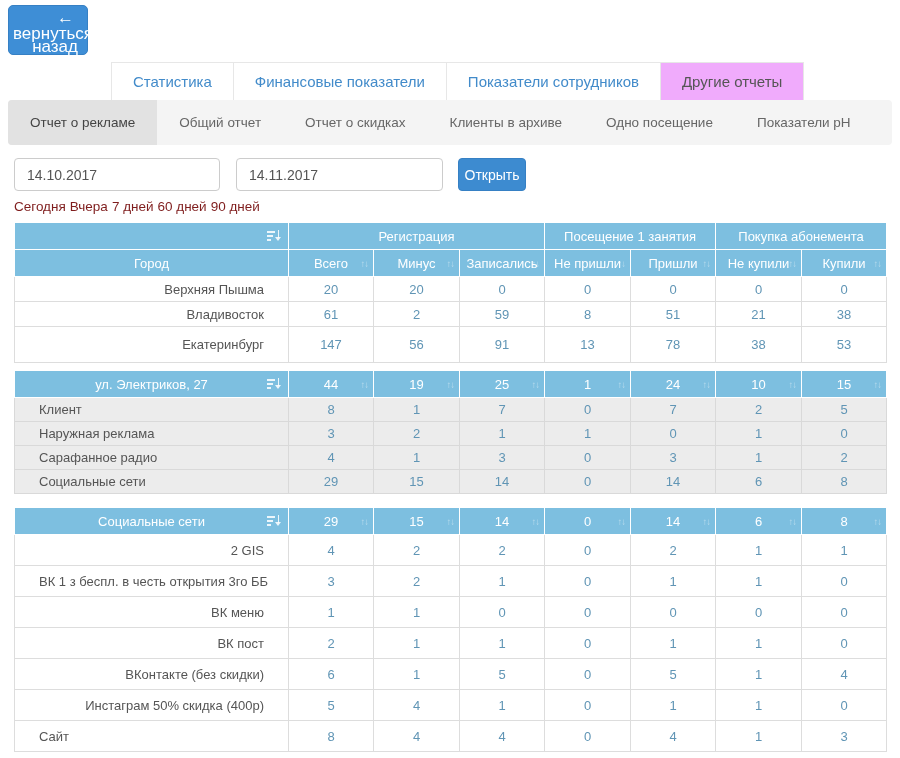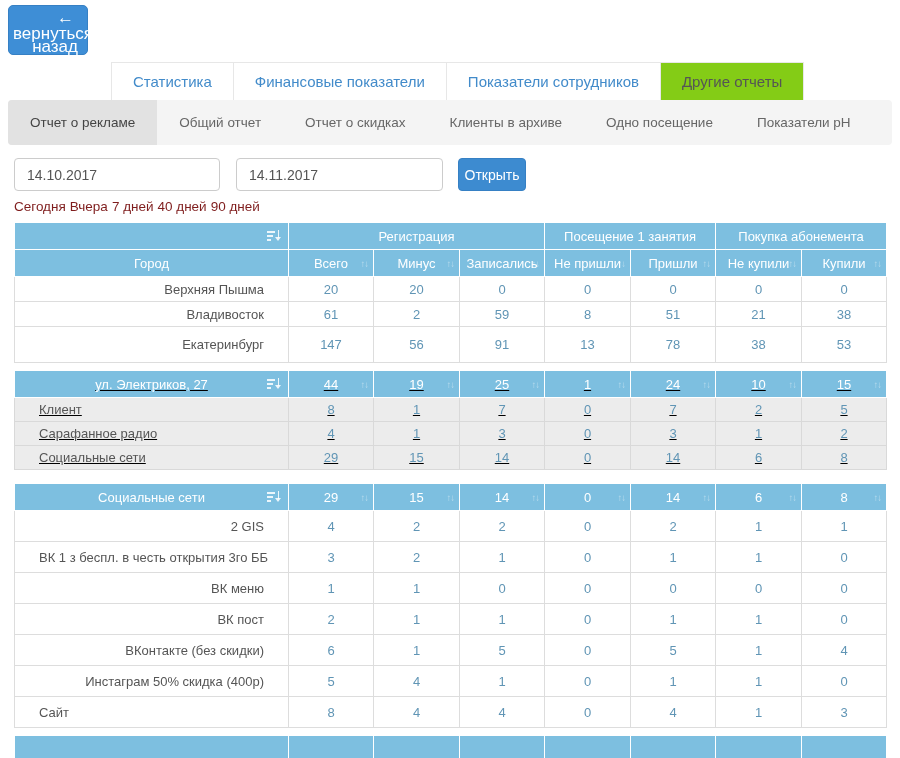--- a/index.html
+++ b/index.html
@@ -11,21 +11,21 @@
   .back-btn { position:absolute; left:8px; top:5px; width:80px; height:50px;
     background:#3e8ed6; border:1px solid #3680c4; border-radius:5px; cursor:pointer;
     color:#fff; text-align:right; padding:4px 9px 4px 4px; }
   .back-btn .arr { display:block; font-size:17px; line-height:15px; margin-right:4px; }
   .back-btn .lbl { display:block; font-size:17px; line-height:13px; margin-top:2px; }
 
   
   .tabs { position:absolute; left:112px; top:62px; display:flex; }
   .tab { height:39px; line-height:38px; padding:0 21px; font-size:15px; color:#428bca;
     background:#fff; border:1px solid #e7e7e7; margin-left:-1px; cursor:pointer; white-space:nowrap; }
-  .tab.active { background:#84cc16; color:#555; }
+  .tab.active { background:#f0abfc; color:#555; }
 
   
   .subtabs { position:absolute; left:8px; top:100px; width:884px; height:45px;
     background:#f4f4f4; border-radius:4px; display:flex; overflow:hidden; }
   .subtab { height:45px; line-height:45px; padding:0 22px; font-size:13.5px; color:#666;
     cursor:pointer; white-space:nowrap; }
   .subtab.active { background:#e2e2e2; color:#444; }
 
   
   .date-input { position:absolute; top:158px; height:33px; border:1px solid #ccc;
@@ -87,21 +87,21 @@
       <div class="subtab">Отчет о скидках</div>
       <div class="subtab">Клиенты в архиве</div>
       <div class="subtab">Одно посещение</div>
       <div class="subtab">Показатели рН</div>
     </div>
 
   <input id="date-from" class="date-input" value="14.10.2017" style="">
   <input id="date-to" class="date-input" value="14.11.2017" style="">
   <button class="open-btn">Открыть</button>
 
-  <div class="quick-links"><a>Сегодня</a><a>Вчера</a><a>7 дней</a><a>40 дней</a><a>90 дней</a></div>
+  <div class="quick-links"><a>Сегодня</a><a>Вчера</a><a>7 дней</a><a>60 дней</a><a>90 дней</a></div>
 
   <div class="tables">
       <table class="rt" style="margin-bottom: 7px;">
         <colgroup>
           <col style="width: 274px;">
           <col style="width: 85px;">
           <col style="width: 86px;">
           <col style="width: 85px;">
           <col style="width: 86px;">
           <col style="width: 85px;">
@@ -158,21 +158,21 @@
             <td class="num">147</td>
             <td class="num">56</td>
             <td class="num">91</td>
             <td class="num">13</td>
             <td class="num">78</td>
             <td class="num">38</td>
             <td class="num">53</td>
           </tr>
         </tbody>
       </table>
-      <table class="rt" style="margin-bottom: 13px; text-decoration: underline;">
+      <table class="rt" style="margin-bottom: 13px;">
         <colgroup>
           <col style="width: 274px;">
           <col style="width: 85px;">
           <col style="width: 86px;">
           <col style="width: 85px;">
           <col style="width: 86px;">
           <col style="width: 85px;">
           <col style="width: 86px;">
           <col style="width: 85px;">
         </colgroup>
@@ -199,20 +199,30 @@
             <td class="lbl" style="text-align: left;">Клиент</td>
             <td class="num">8</td>
             <td class="num">1</td>
             <td class="num">7</td>
             <td class="num">0</td>
             <td class="num">7</td>
             <td class="num">2</td>
             <td class="num">5</td>
           </tr>
           <tr class="gray-row" style="height: 24px;">
+            <td class="lbl" style="text-align: left;">Наружная реклама</td>
+            <td class="num">3</td>
+            <td class="num">2</td>
+            <td class="num">1</td>
+            <td class="num">1</td>
+            <td class="num">0</td>
+            <td class="num">1</td>
+            <td class="num">0</td>
+          </tr>
+          <tr class="gray-row" style="height: 24px;">
             <td class="lbl" style="text-align: left;">Сарафанное радио</td>
             <td class="num">4</td>
             <td class="num">1</td>
             <td class="num">3</td>
             <td class="num">0</td>
             <td class="num">3</td>
             <td class="num">1</td>
             <td class="num">2</td>
           </tr>
           <tr class="gray-row" style="height: 24px;">

